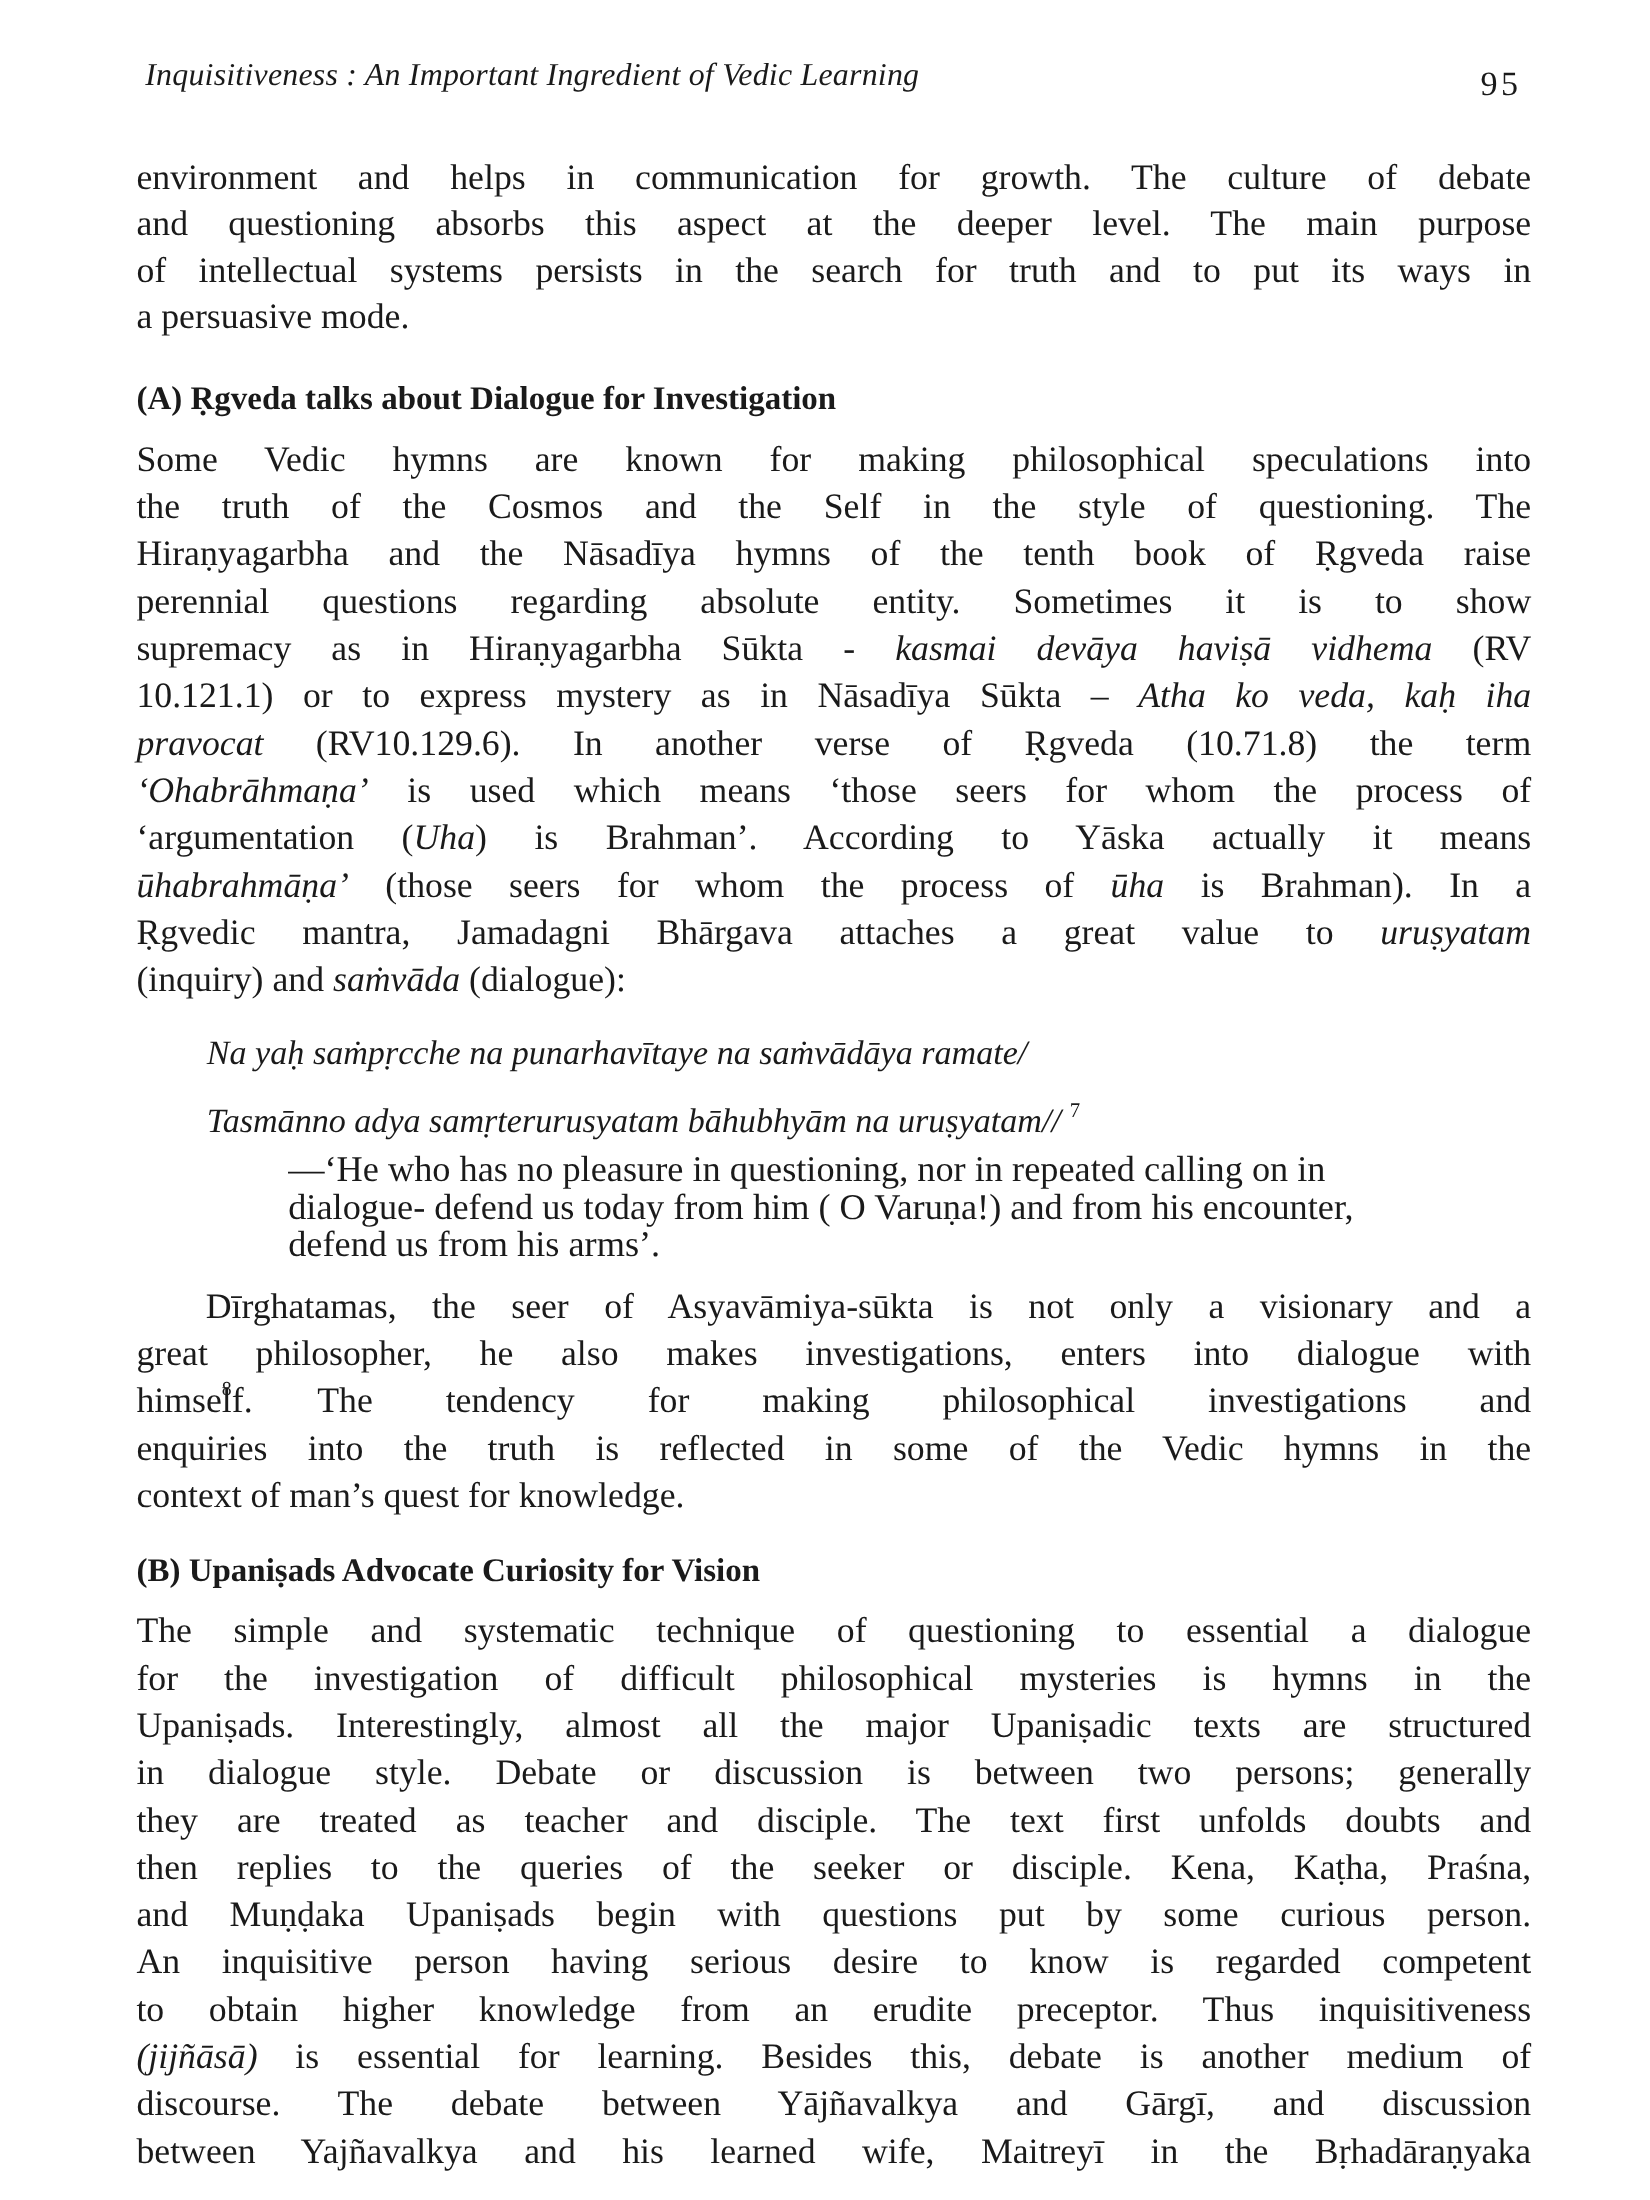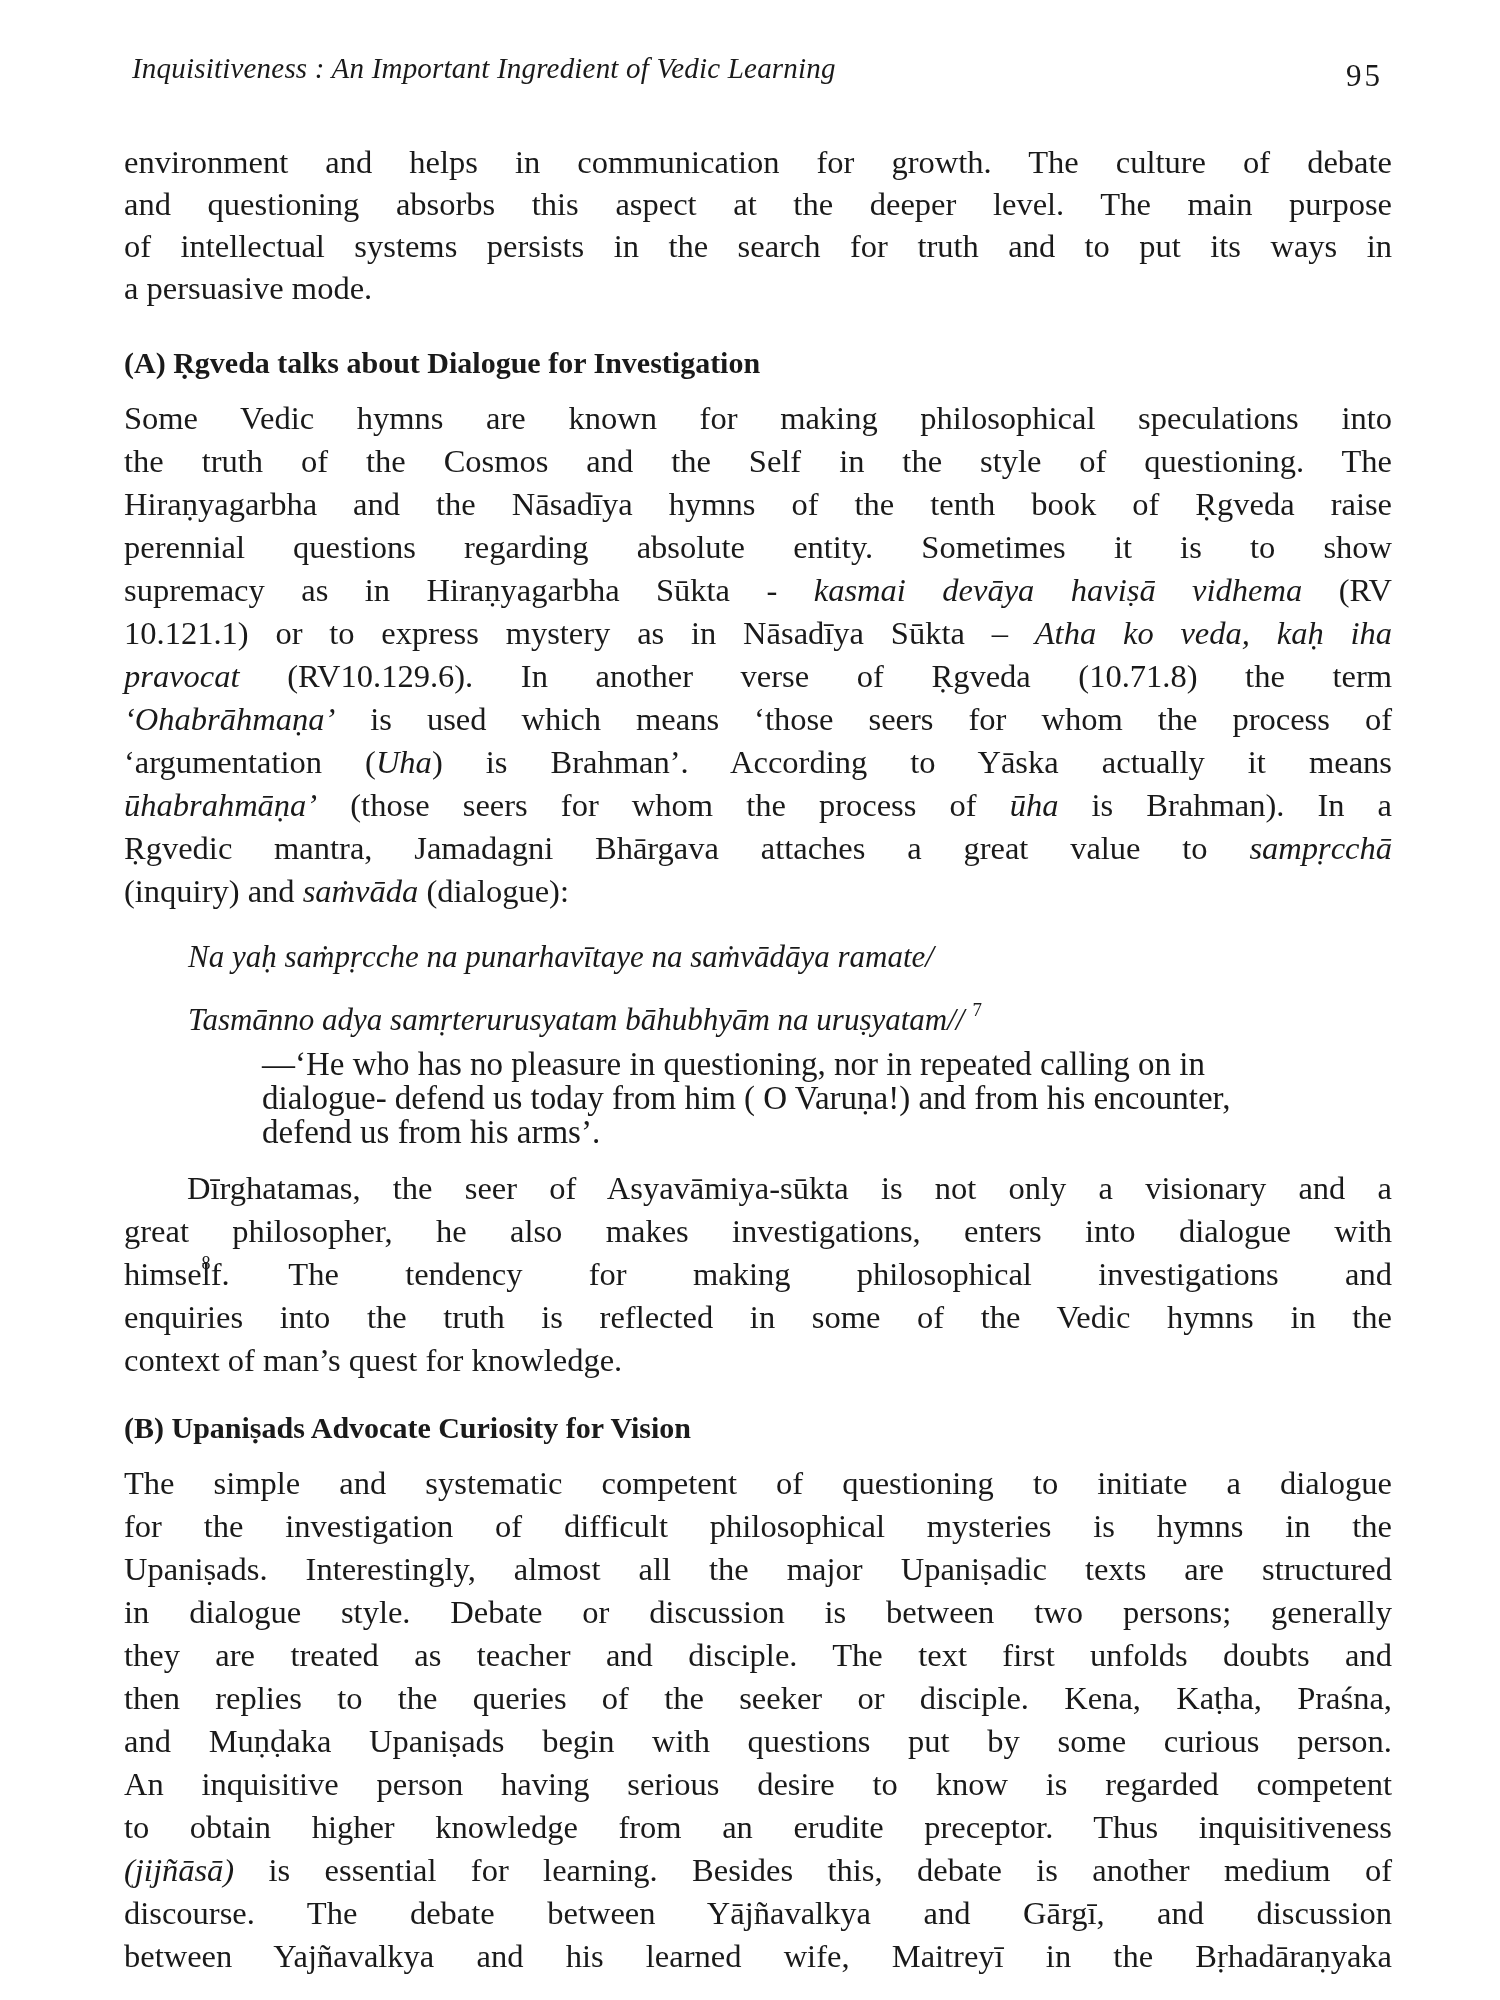--- a/index.html
+++ b/index.html
@@ -109,21 +109,21 @@
     <div class="line" style="top:398px">Some Vedic hymns are known for making philosophical speculations into</div>
     <div class="line" style="top:441px">the truth of the Cosmos and the Self in the style of questioning. The</div>
     <div class="line" style="top:484px">Hiraṇyagarbha and the Nāsadīya hymns of the tenth book of Ṛgveda raise</div>
     <div class="line" style="top:527px">perennial questions regarding absolute entity. Sometimes it is to show</div>
     <div class="line" style="top:570px"><span>supremacy as in Hiraṇyagarbha Sūkta - </span><i>kasmai devāya haviṣā vidhema</i><span> (RV</span></div>
     <div class="line" style="top:613px"><span>10.121.1) or to express mystery as in Nāsadīya Sūkta – </span><i>Atha ko veda, kaḥ iha</i></div>
     <div class="line" style="top:656px"><i>pravocat</i><span> (RV10.129.6). In another verse of Ṛgveda (10.71.8) the term</span></div>
     <div class="line" style="top:699px"><i>‘Ohabrāhmaṇa’</i><span> is used which means ‘those seers for whom the process of</span></div>
     <div class="line" style="top:742px"><span>‘argumentation (</span><i>Uha</i><span>) is Brahman’. According to Yāska actually it means</span></div>
     <div class="line" style="top:785px"><i>ūhabrahmāṇa’</i><span> (those seers for whom the process of </span><i>ūha</i><span> is Brahman).  In a</span></div>
-    <div class="line" style="top:828px"><span>Ṛgvedic mantra, Jamadagni Bhārgava attaches a great value to </span><i>sampṛcchā</i></div>
+    <div class="line" style="top:828px"><span>Ṛgvedic mantra, Jamadagni Bhārgava attaches a great value to </span><i>uruṣyatam</i></div>
     <div class="line last" style="top:871px"><span>(inquiry) and </span><i>saṁvāda</i><span> (dialogue):</span></div>
   </div>
 
   <div>
     <div class="verse" style="top:937px">Na yaḥ saṁpṛcche  na punarhavītaye  na saṁvādāya ramate/</div>
     <div class="verse" style="top:990px"><span>Tasmānno adya samṛterurusyatam bāhubhyām na uruṣyatam//</span><sup>7</sup></div>
   </div>
 
   <div>
     <div class="trans" style="top:1048px">—‘He who has no pleasure in questioning, nor in repeated calling on in</div>
@@ -135,21 +135,21 @@
     <div class="line" style="top:1168px; left:187px; width:1205px">Dīrghatamas, the seer of Asyavāmiya-sūkta is not only a visionary and a</div>
     <div class="line" style="top:1211px">great philosopher, he also makes investigations, enters into dialogue with</div>
     <div class="line" style="top:1254px"><span>himself.</span><span class="fn">8</span><span> The tendency for making philosophical investigations and</span></div>
     <div class="line" style="top:1297px">enquiries into the truth is reflected in some of the Vedic hymns in the</div>
     <div class="line last" style="top:1340px">context of man’s quest for knowledge.</div>
   </div>
 
   <div class="heading" style="top:1408px">(B) Upaniṣads Advocate Curiosity for Vision</div>
 
   <div>
-    <div class="line" style="top:1463px">The simple and systematic competent of questioning to initiate a dialogue</div>
+    <div class="line" style="top:1463px">The simple and systematic technique of questioning to essential a dialogue</div>
     <div class="line" style="top:1506px">for the investigation of difficult philosophical mysteries is hymns in the</div>
     <div class="line" style="top:1549px">Upaniṣads. Interestingly, almost all the major Upaniṣadic texts are structured</div>
     <div class="line" style="top:1592px">in dialogue style. Debate or discussion is between two persons; generally</div>
     <div class="line" style="top:1635px">they are treated as teacher and disciple. The text first unfolds doubts and</div>
     <div class="line" style="top:1678px">then replies to the queries of the seeker or disciple.  Kena, Kaṭha, Praśna,</div>
     <div class="line" style="top:1721px">and Muṇḍaka Upaniṣads begin with questions put by some curious person.</div>
     <div class="line" style="top:1764px">An inquisitive person having serious desire to know is regarded competent</div>
     <div class="line" style="top:1807px">to obtain higher knowledge from an erudite preceptor. Thus inquisitiveness</div>
     <div class="line" style="top:1850px"><i>(jijñāsā)</i><span> is essential for learning. Besides this, debate is another medium of</span></div>
     <div class="line" style="top:1893px">discourse. The debate between Yājñavalkya and Gārgī, and discussion</div>

